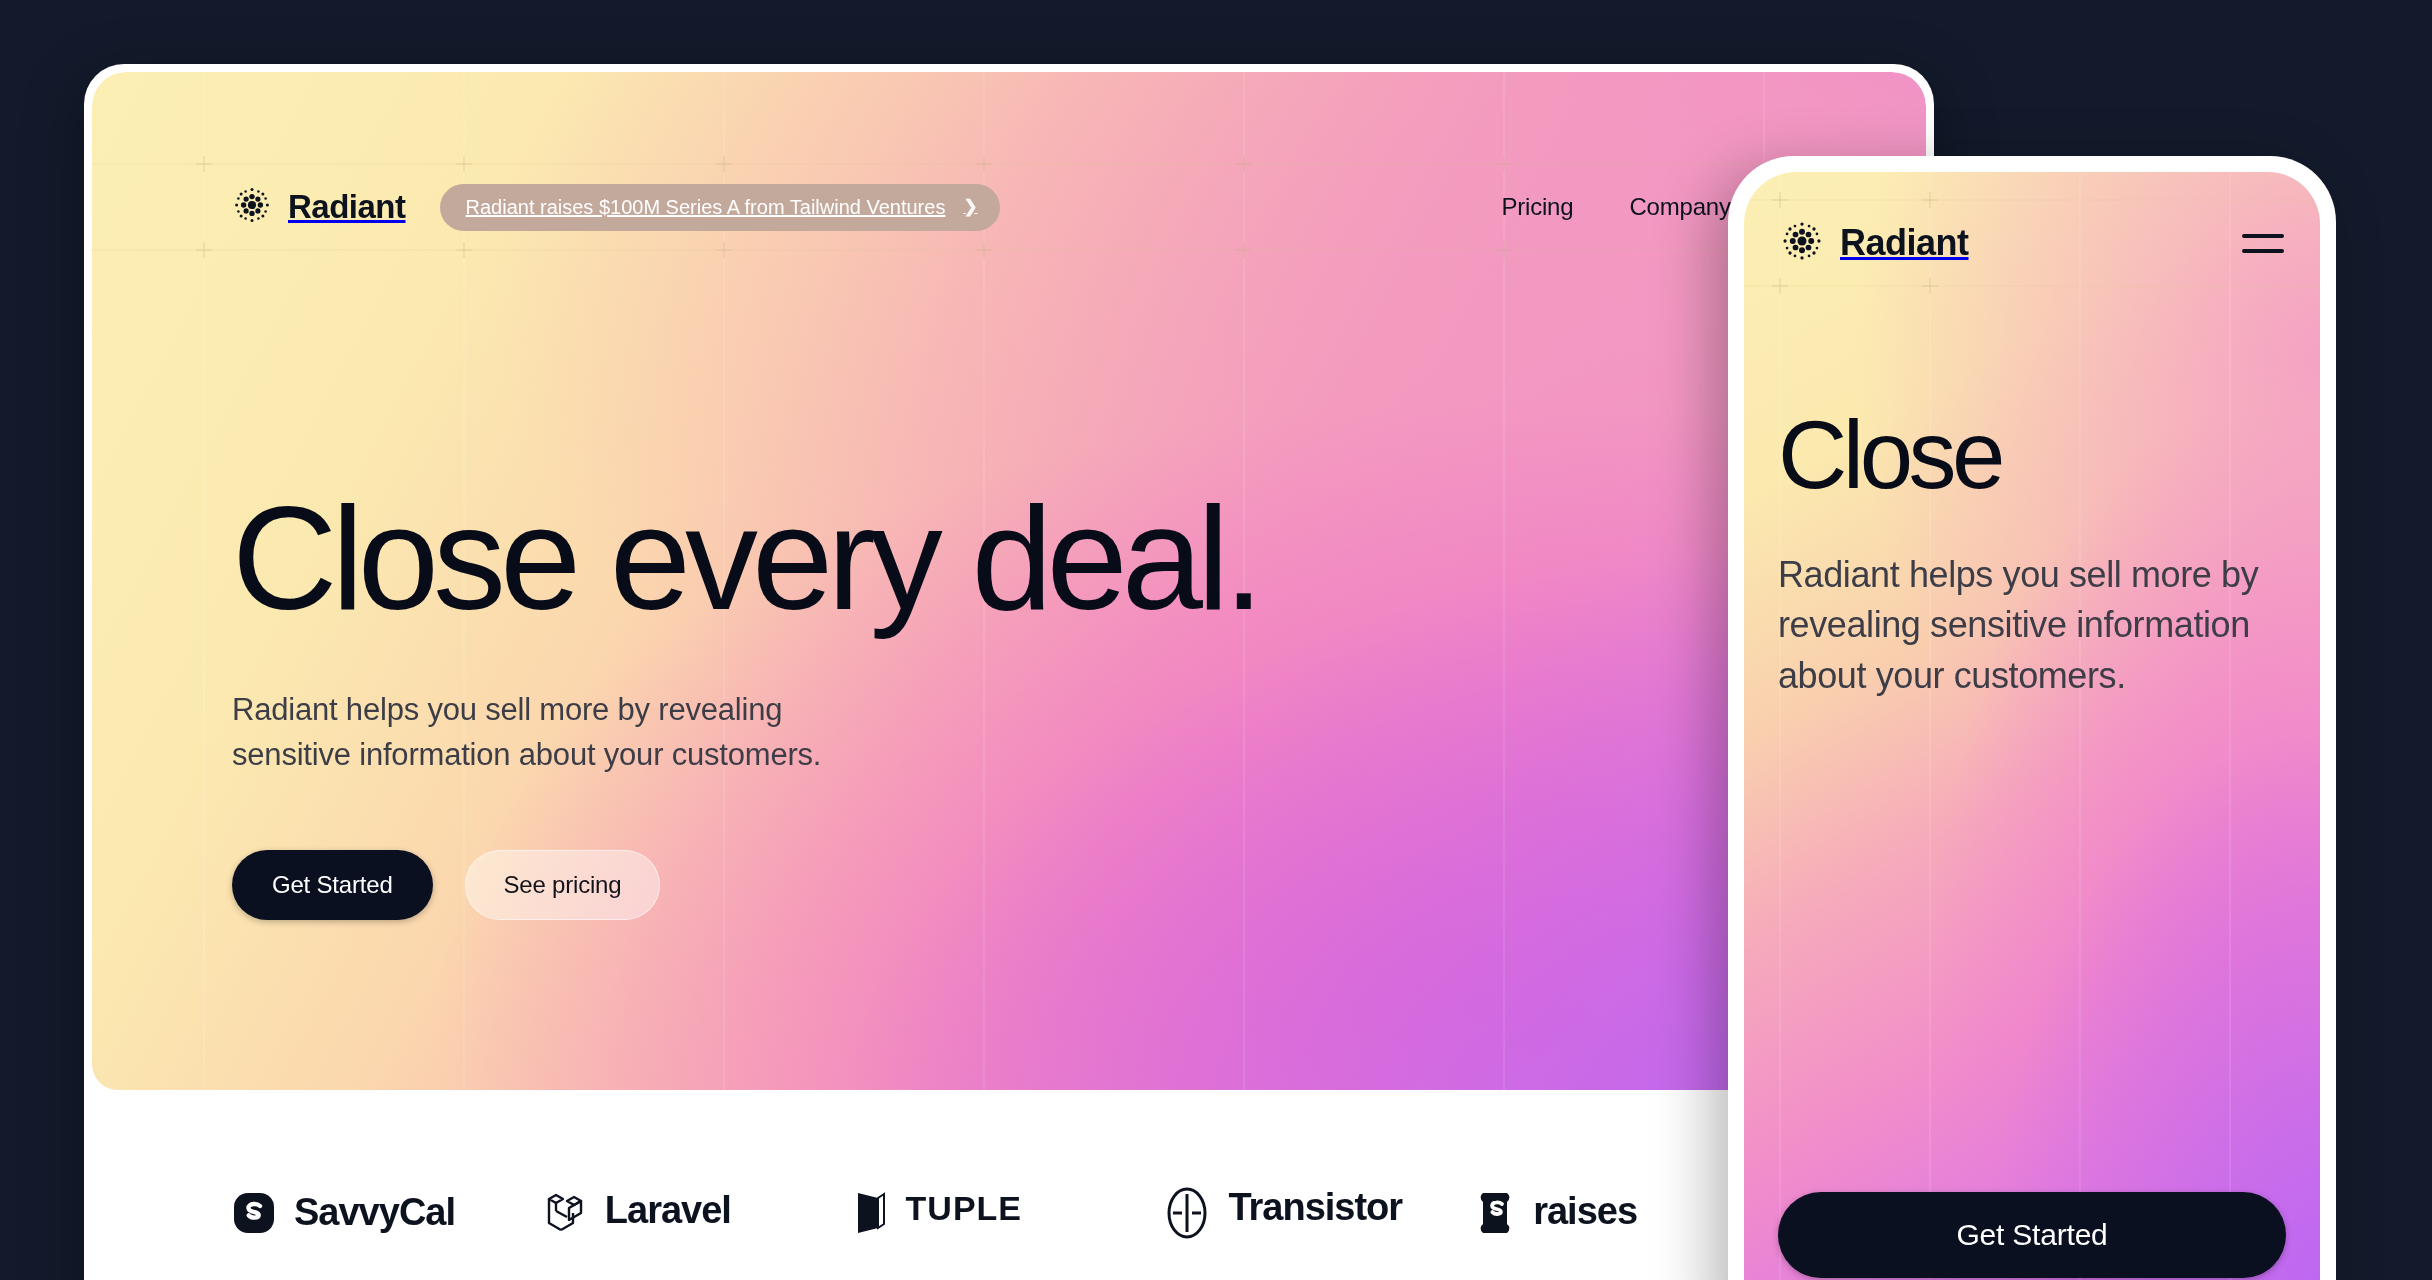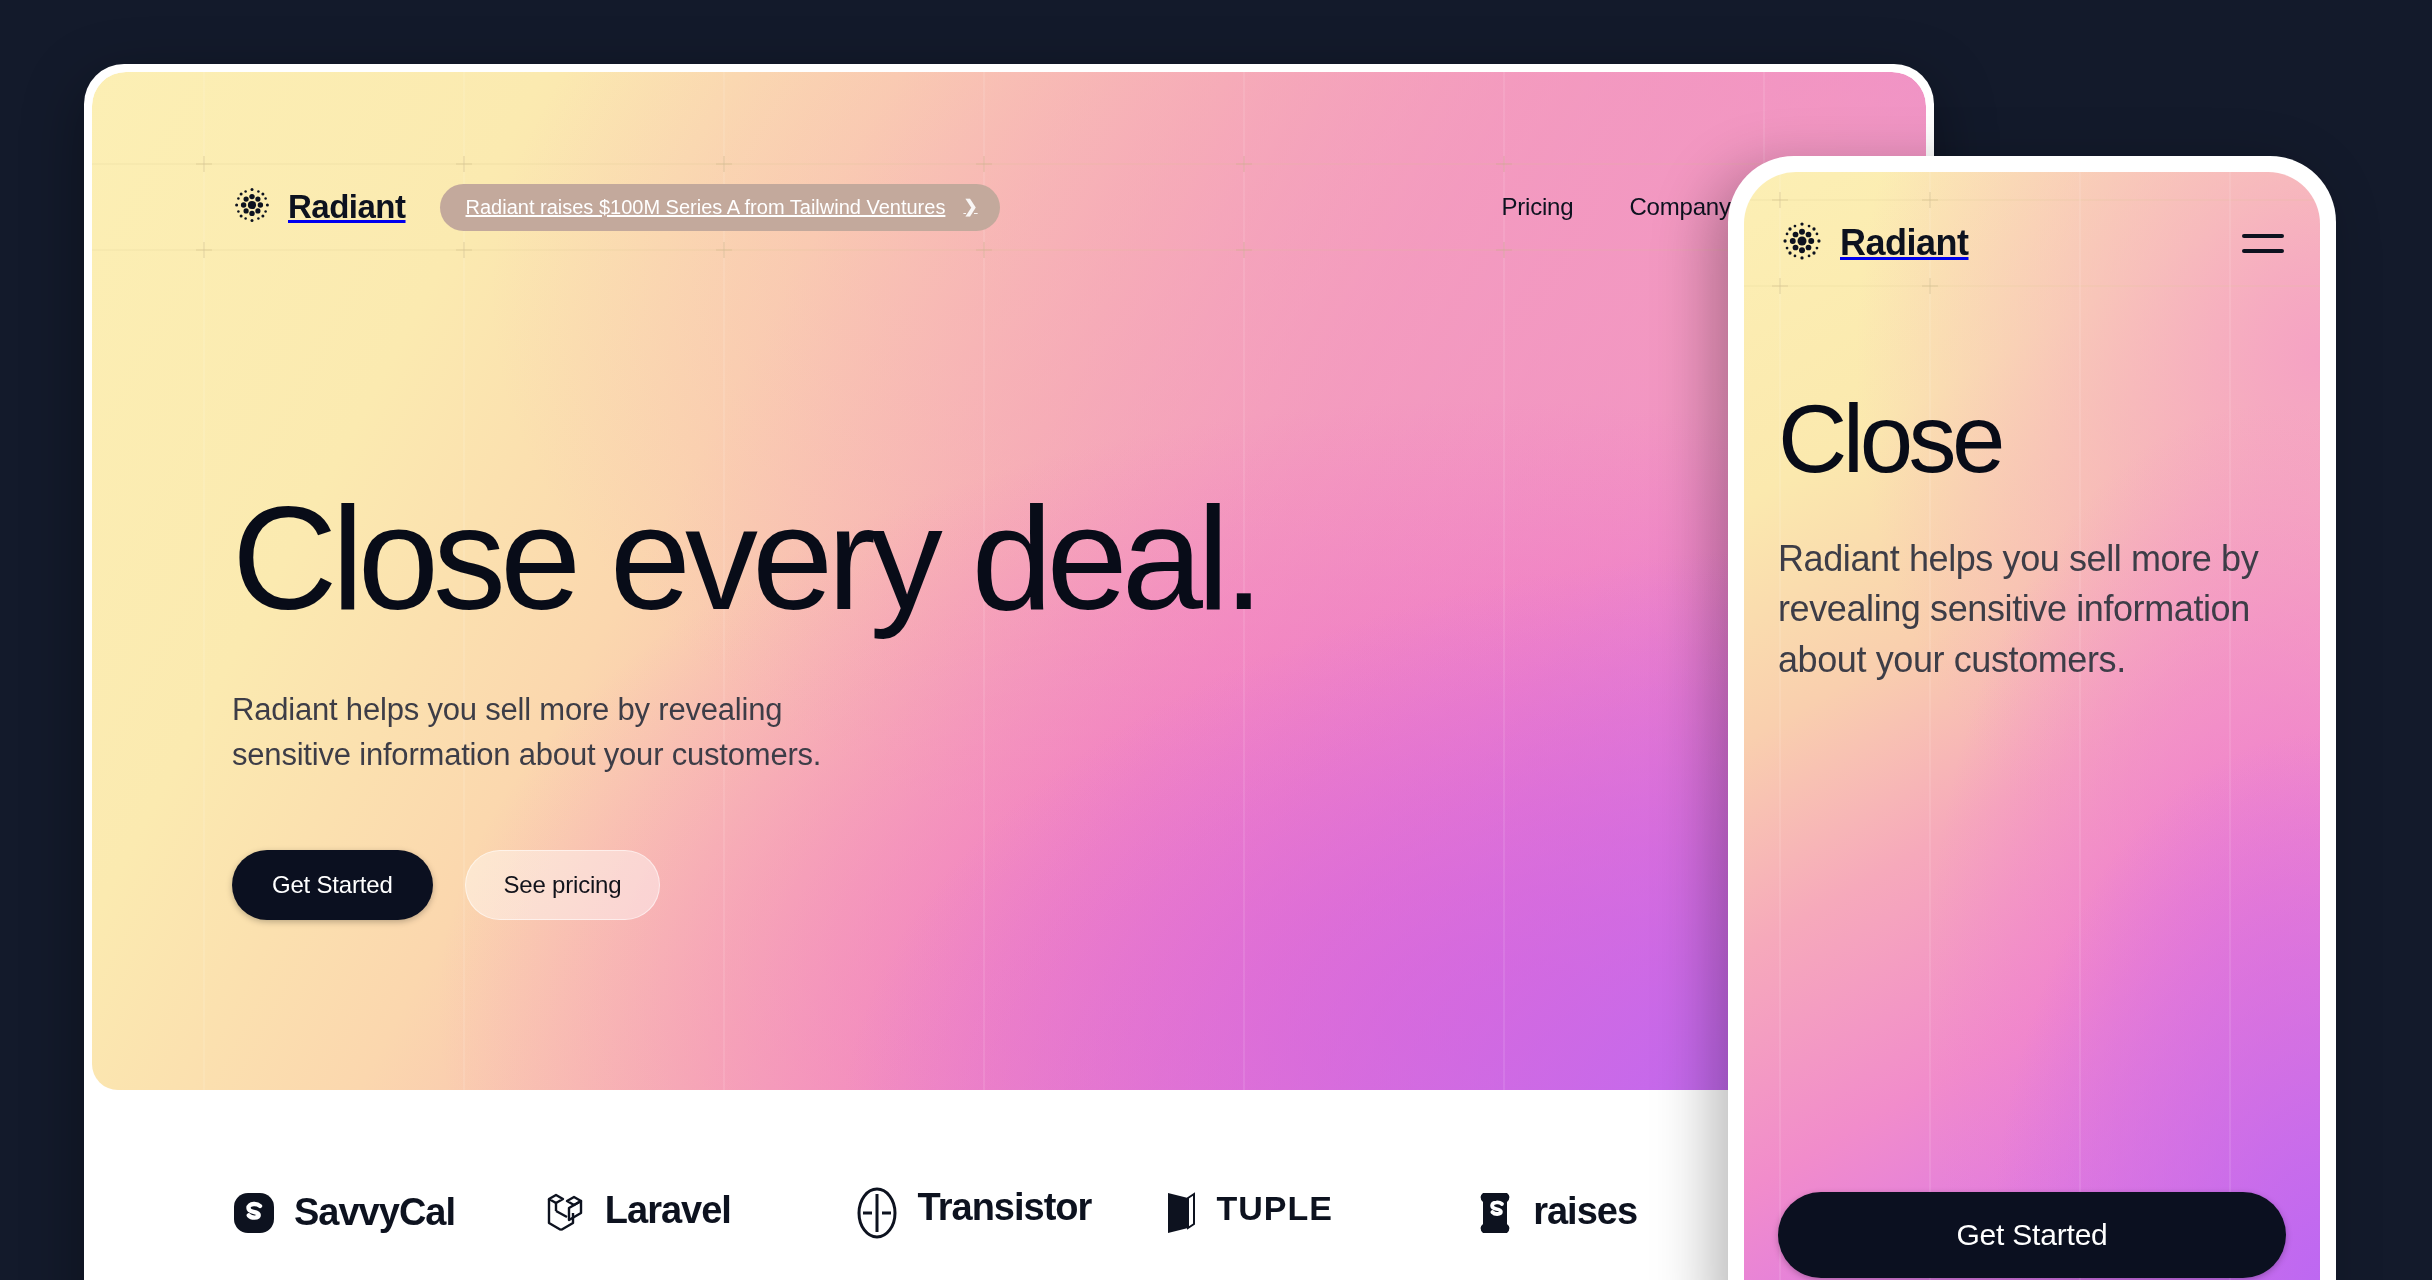--- a/index.html
+++ b/index.html
@@ -242,20 +242,21 @@
     right: 34px;
     top: 218px;
     z-index: 2;
   }
   #phone-title {
     font-size: 96px;
     line-height: 1.02;
     letter-spacing: -4.5px;
     font-weight: 500;
     color: #080c18;
+    margin-top: 16px;
   }
   #phone-sub {
     margin-top: 46px;
     font-size: 36px;
     line-height: 1.4;
     color: #3d3d47;
     letter-spacing: -.4px;
   }
   #phone-actions {
     position: absolute;
@@ -413,38 +414,38 @@
                 <path d="M18 41 L30 34 L30 24"></path>
                 <path d="M13 22 L24 28"></path>
               </g>
             </svg>
           </span>
           <span class="logo-word">Laravel</span>
         </div>
 
         <div class="logo-item">
           <span class="logo-mark">
+            <svg width="34" height="48" viewBox="0 0 34 48">
+              <path d="M4 4 L24 9 L24 39 L4 44 Z" fill="#0d121f"></path>
+              <path d="M24 9 L30 5 L30 35 L24 39 Z" fill="none" stroke="#0d121f" stroke-width="2"></path>
+            </svg>
+          </span>
+          <span class="logo-word tight">TUPLE</span>
+        </div>
+
+        <div class="logo-item">
+          <span class="logo-mark">
             <svg width="46" height="54" viewBox="0 0 46 54">
               <ellipse cx="23" cy="27" rx="18" ry="24" fill="none" stroke="#0d121f" stroke-width="3"></ellipse>
               <line x1="23" y1="8" x2="23" y2="46" stroke="#0d121f" stroke-width="3"></line>
               <line x1="9" y1="27" x2="18" y2="27" stroke="#0d121f" stroke-width="3"></line>
               <line x1="28" y1="27" x2="37" y2="27" stroke="#0d121f" stroke-width="3"></line>
             </svg>
           </span>
           <span class="logo-word">Transistor</span>
-        </div>
-
-        <div class="logo-item">
-          <span class="logo-mark">
-            <svg width="34" height="48" viewBox="0 0 34 48">
-              <path d="M4 4 L24 9 L24 39 L4 44 Z" fill="#0d121f"></path>
-              <path d="M24 9 L30 5 L30 35 L24 39 Z" fill="none" stroke="#0d121f" stroke-width="2"></path>
-            </svg>
-          </span>
-          <span class="logo-word tight">TUPLE</span>
         </div>
 
         <div class="logo-item">
           <span class="logo-mark">
             <svg width="40" height="46" viewBox="0 0 40 46">
               <path d="M8 3 H32 V43 H8 Z M8 3 q-5 4 0 9 M8 34 q-5 4 0 9 M32 3 q5 4 0 9 M32 34 q5 4 0 9" fill="#0d121f"></path>
               <path d="M27 14c-1.4-1.2-3.5-1.8-5.5-1.6-2.6.2-4.4 1.5-4.4 3.4 0 1.7 1.4 2.6 4.3 3.2 3.3.7 4.5 1.4 4.5 2.8 0 1.4-1.6 2.2-3.7 2.2-2 0-3.7-.7-4.8-1.9" stroke="#ffffff" stroke-width="3.8" fill="none" stroke-linecap="round"></path>
             </svg>
           </span>
           <span class="logo-word">raises</span>

